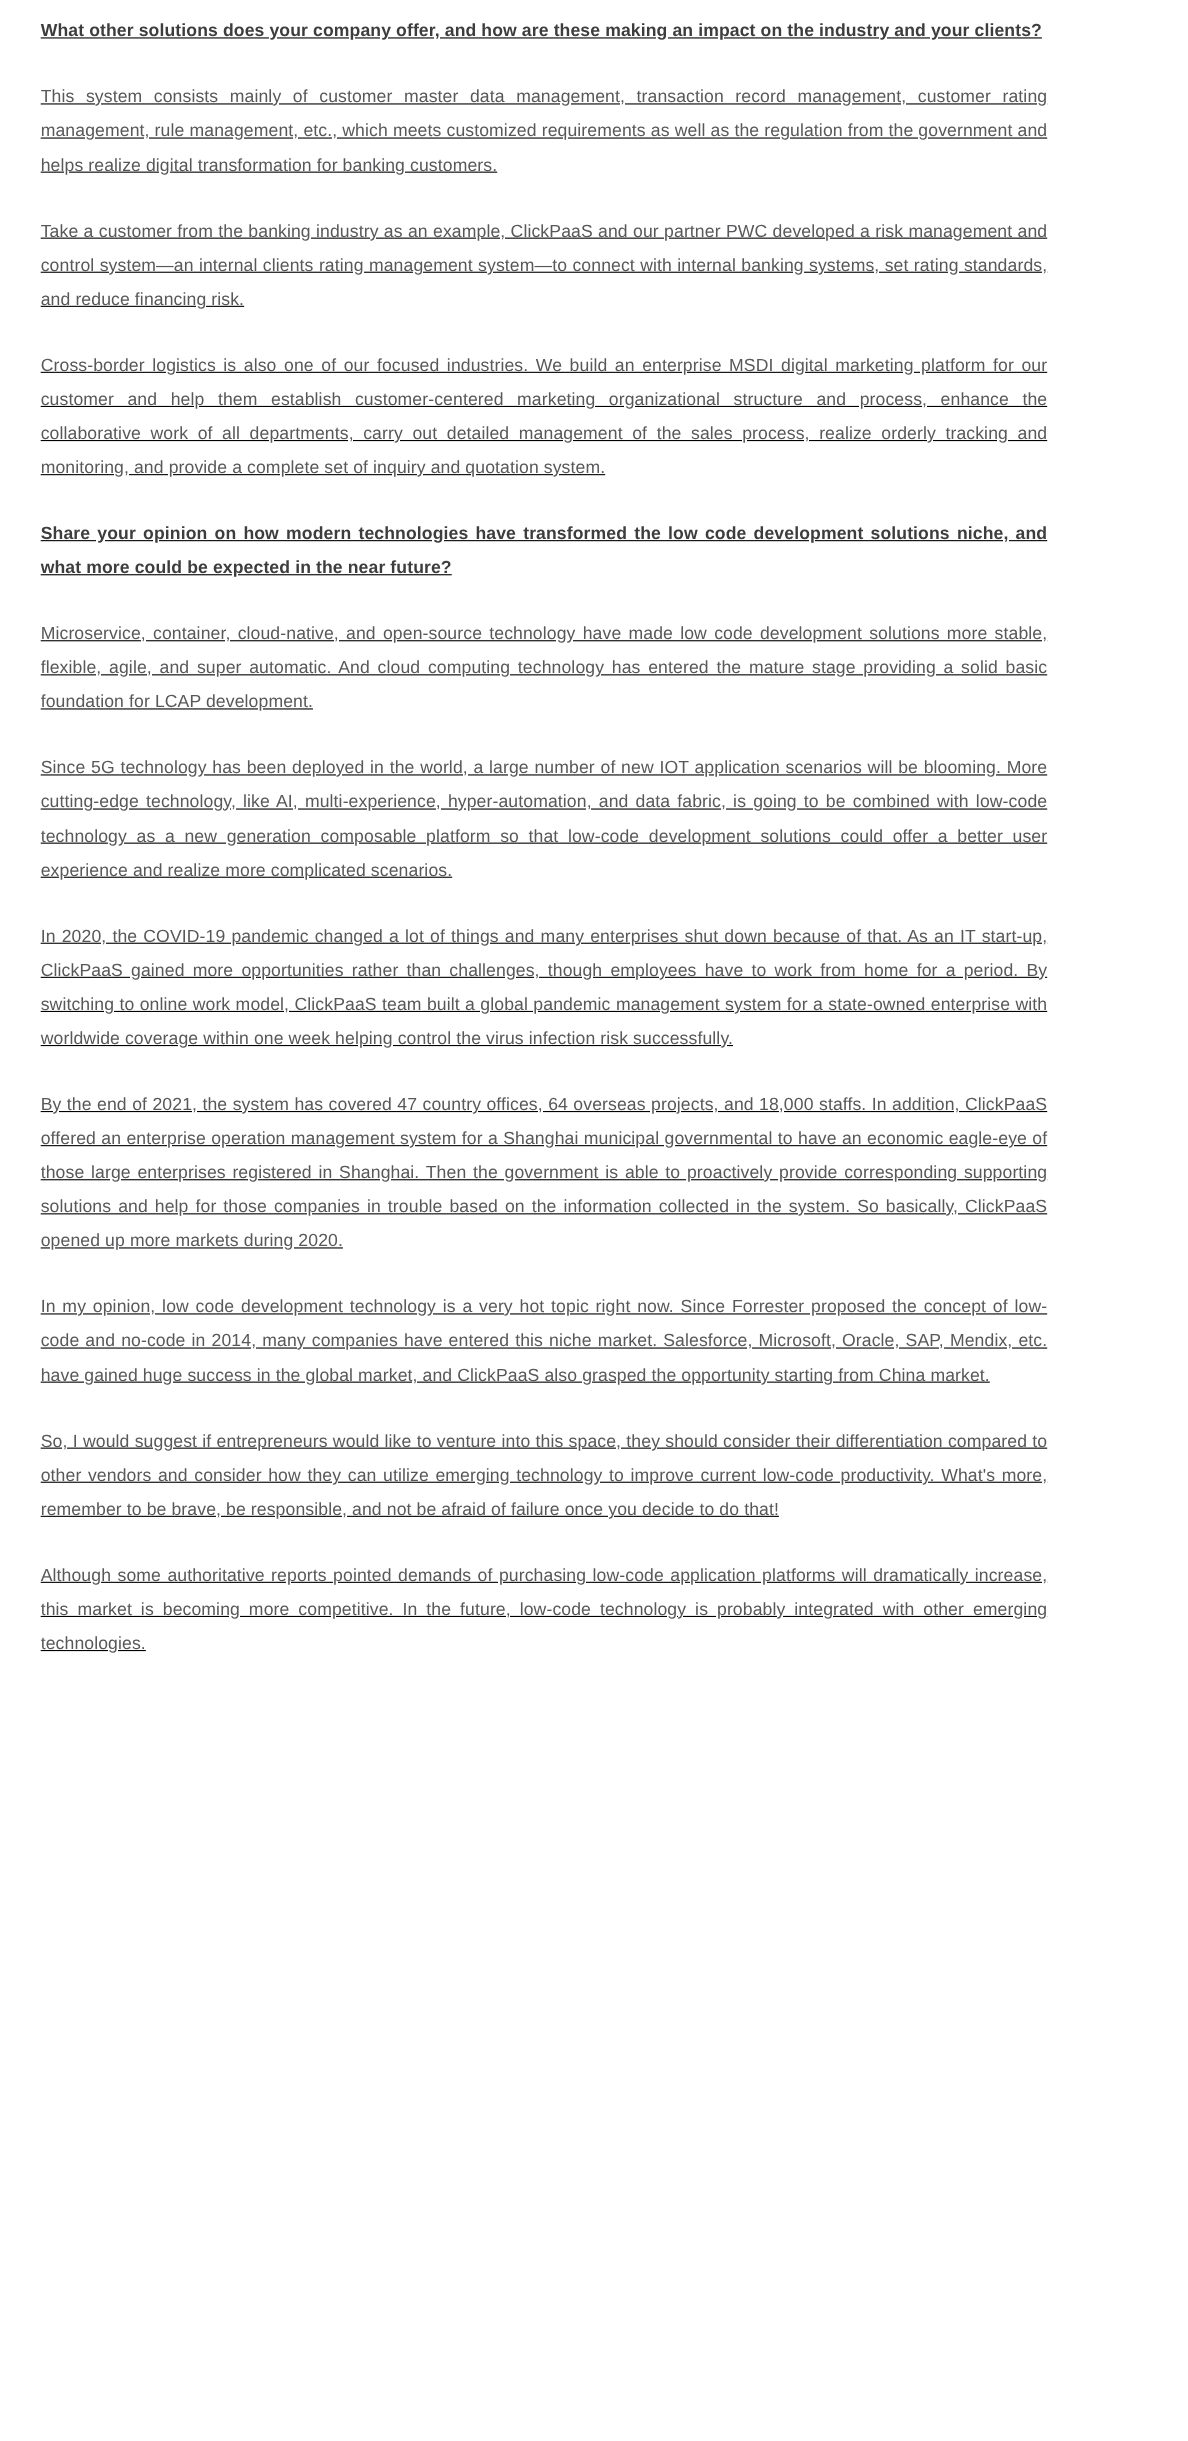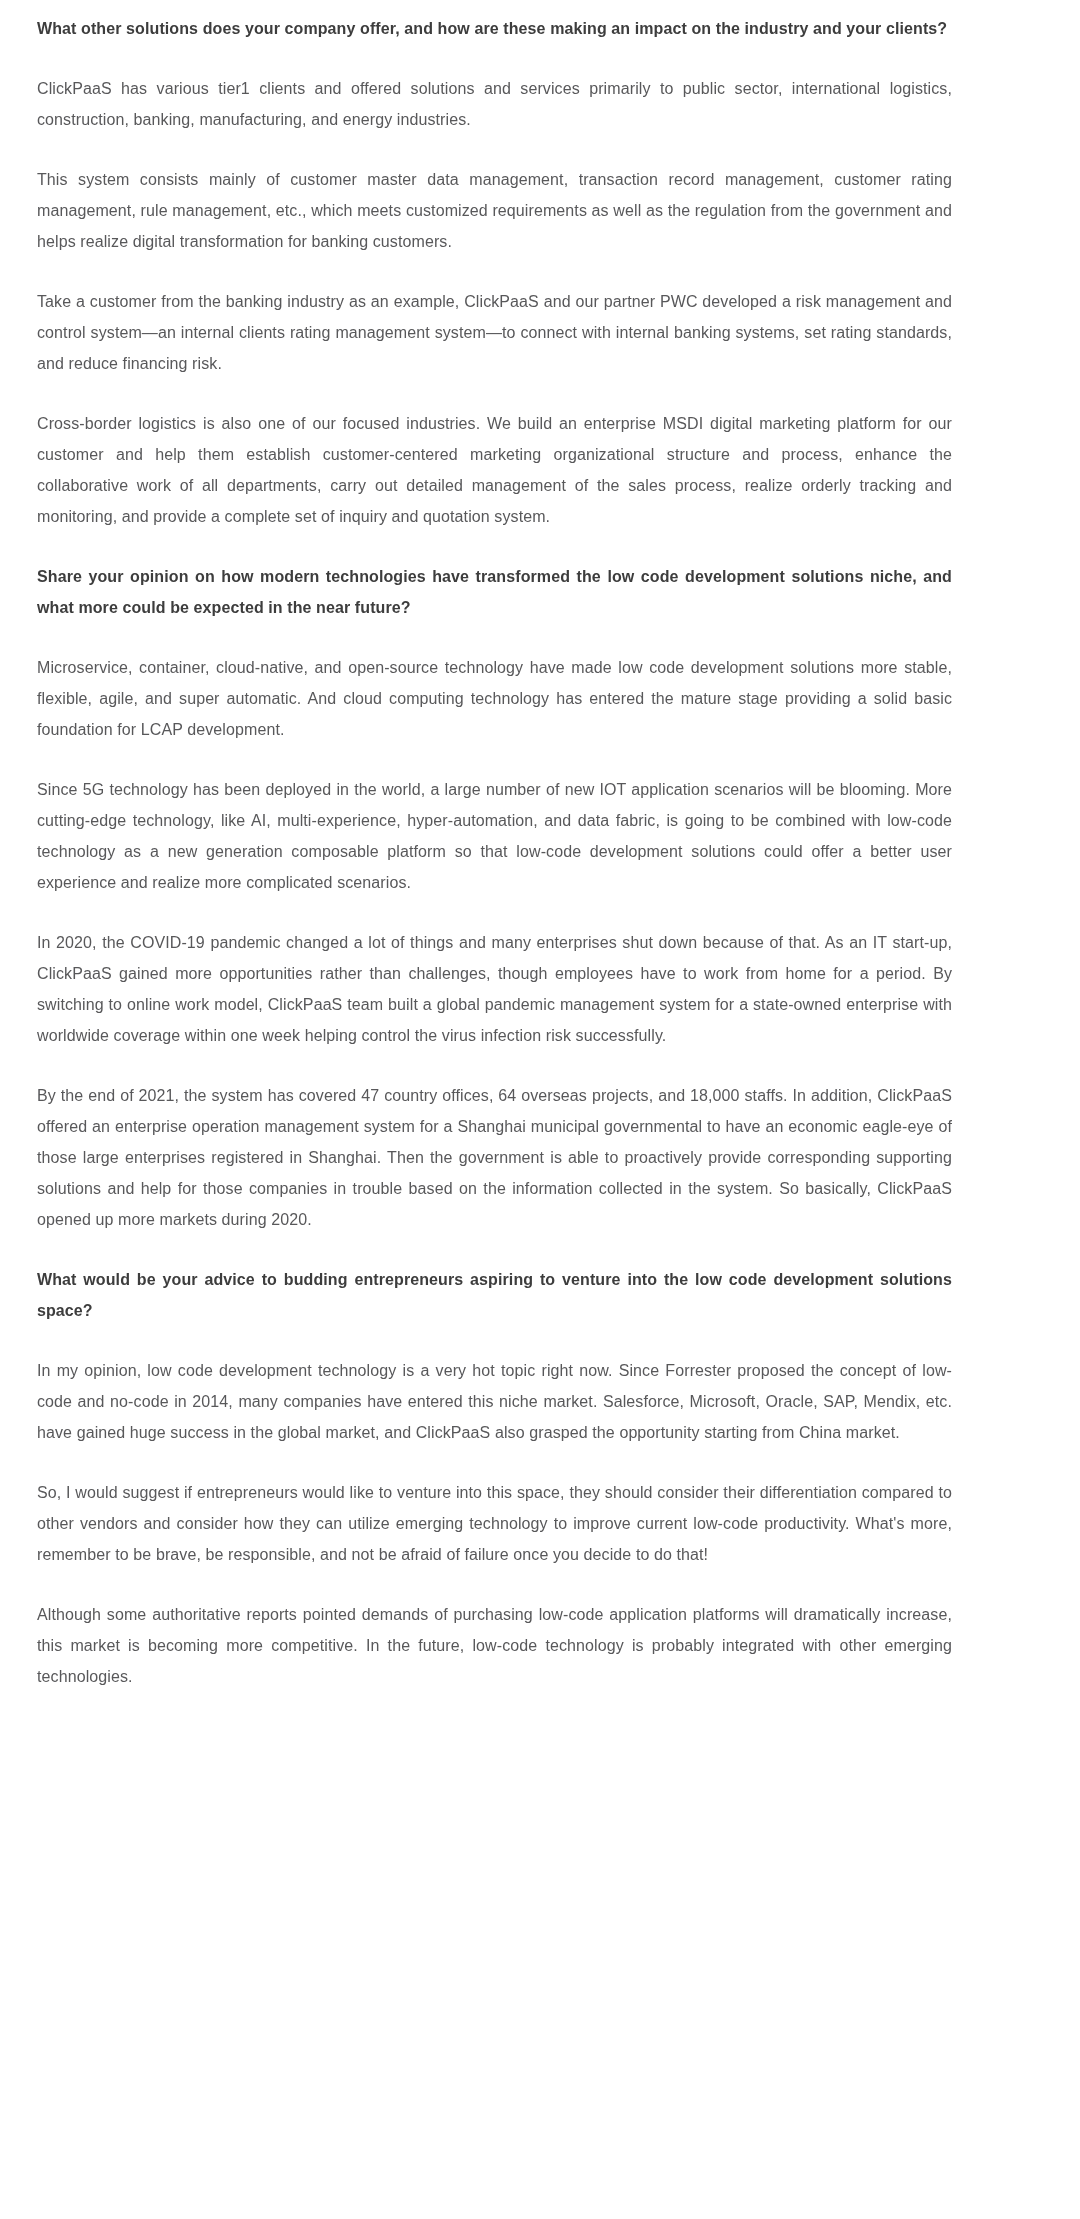--- a/index.html
+++ b/index.html
@@ -9,20 +9,21 @@
   body {
     width: 1080px;
     min-height: 2219px;
     background: #ffffff;
     font-family: "Liberation Sans", sans-serif;
   }
   .article {
     box-sizing: border-box;
     width: 989px;
     padding: 13px 37px 0 37px;
+    text-decoration: underline;
   }
   .article p {
     margin: 0 0 29px 0;
     font-size: 16px;
     line-height: 31px;
     text-align: justify;
     letter-spacing: 0.1px;
   }
   .article p.a {
     color: #58585a;
@@ -31,26 +32,24 @@
   .article p.q {
     color: #3d3d3d;
     font-weight: bold;
   }
 </style>
 </head>
 <body>
 
 <div class="article">
   <p class="q">What other solutions does your company offer, and how are these making an impact on the industry and your clients?</p>
-  <p class="a">ClickPaaS has various tier1 clients and offered solutions and services primarily to public sector, international logistics, construction, banking, manufacturing, and energy industries.</p>
   <p class="a">This system consists mainly of customer master data management, transaction record management, customer rating management, rule management, etc., which meets customized requirements as well as the regulation from the government and helps realize digital transformation for banking customers.</p>
   <p class="a">Take a customer from the banking industry as an example, ClickPaaS and our partner PWC developed a risk management and control system—an internal clients rating management system—to connect with internal banking systems, set rating standards, and reduce financing risk.</p>
   <p class="a">Cross-border logistics is also one of our focused industries. We build an enterprise MSDI digital marketing platform for our customer and help them establish customer-centered marketing organizational structure and process, enhance the collaborative work of all departments, carry out detailed management of the sales process, realize orderly tracking and monitoring, and provide a complete set of inquiry and quotation system.</p>
   <p class="q">Share your opinion on how modern technologies have transformed the low code development solutions niche, and what more could be expected in the near future?</p>
   <p class="a">Microservice, container, cloud-native, and open-source technology have made low code development solutions more stable, flexible, agile, and super automatic. And cloud computing technology has entered the mature stage providing a solid basic foundation for LCAP development.</p>
   <p class="a">Since 5G technology has been deployed in the world, a large number of new IOT application scenarios will be blooming. More cutting-edge technology, like AI, multi-experience, hyper-automation, and data fabric, is going to be combined with low-code technology as a new generation composable platform so that low-code development solutions could offer a better user experience and realize more complicated scenarios.</p>
   <p class="a">In 2020, the COVID-19 pandemic changed a lot of things and many enterprises shut down because of that. As an IT start-up, ClickPaaS gained more opportunities rather than challenges, though employees have to work from home for a period. By switching to online work model, ClickPaaS team built a global pandemic management system for a state-owned enterprise with worldwide coverage within one week helping control the virus infection risk successfully.</p>
   <p class="a">By the end of 2021, the system has covered 47 country offices, 64 overseas projects, and 18,000 staffs. In addition, ClickPaaS offered an enterprise operation management system for a Shanghai municipal governmental to have an economic eagle-eye of those large enterprises registered in Shanghai. Then the government is able to proactively provide corresponding supporting solutions and help for those companies in trouble based on the information collected in the system. So basically, ClickPaaS opened up more markets during 2020.</p>
-  <p class="q">What would be your advice to budding entrepreneurs aspiring to venture into the low code development solutions space?</p>
   <p class="a">In my opinion, low code development technology is a very hot topic right now. Since Forrester proposed the concept of low-code and no-code in 2014, many companies have entered this niche market. Salesforce, Microsoft, Oracle, SAP, Mendix, etc. have gained huge success in the global market, and ClickPaaS also grasped the opportunity starting from China market.</p>
   <p class="a">So, I would suggest if entrepreneurs would like to venture into this space, they should consider their differentiation compared to other vendors and consider how they can utilize emerging technology to improve current low-code productivity. What's more, remember to be brave, be responsible, and not be afraid of failure once you decide to do that!</p>
   <p class="a">Although some authoritative reports pointed demands of purchasing low-code application platforms will dramatically increase, this market is becoming more competitive. In the future, low-code technology is probably integrated with other emerging technologies.</p>
 </div>
 
 </body></html>

